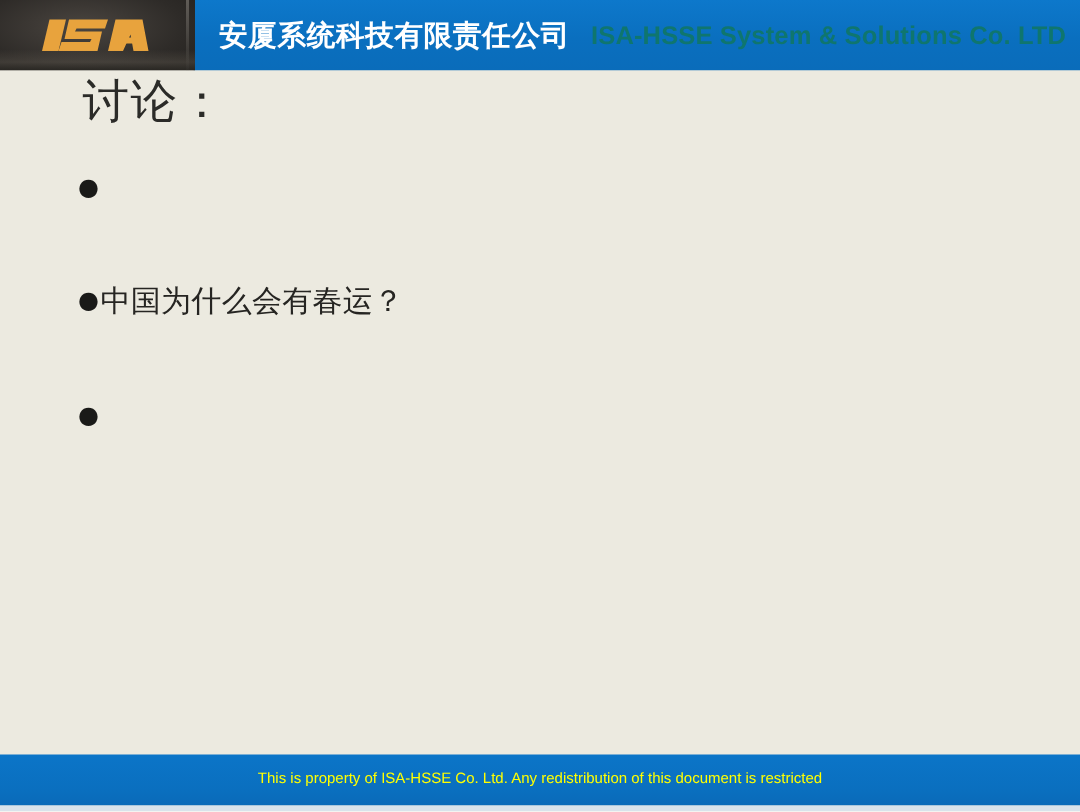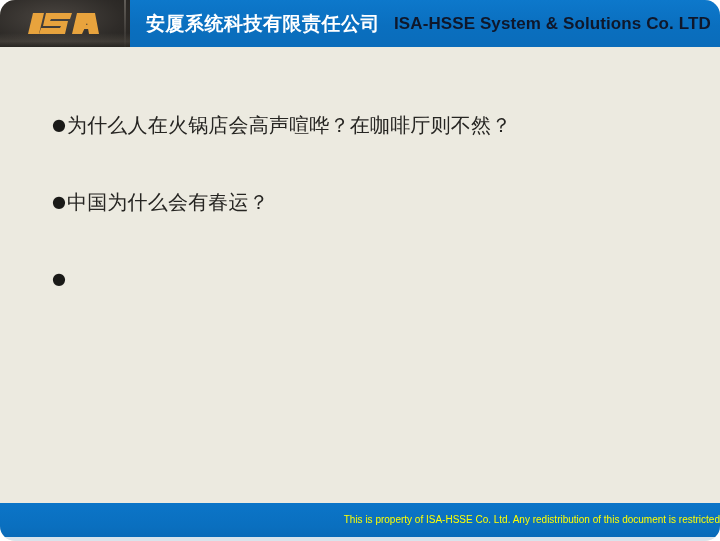--- a/index.html
+++ b/index.html
@@ -9,21 +9,20 @@
   }
   body {
     font-family: "Liberation Sans", sans-serif;
   }
   .slide {
     position: relative;
     width: 720px;
     height: 541px;
     background: #ECEAE0;
     overflow: hidden;
-    border-radius: 15px;
   }
 
   
   .header {
     position: absolute;
     left: 0;
     top: 0;
     width: 720px;
     height: 47px;
   }
@@ -85,21 +84,21 @@
     white-space: nowrap;
   }
   .title-cn {
     color: #ffffff;
     font-size: 19px;
     font-weight: bold;
     font-family: "DejaVu Sans", "Liberation Sans", sans-serif;
     letter-spacing: 0.5px;
   }
   .title-en {
-    color: #0f172a;
+    color: #0f766e;
     font-size: 17px;
     font-weight: bold;
     font-family: "Liberation Sans", sans-serif;
     margin-left: 14px;
     letter-spacing: 0.1px;
   }
 
   
   .body-area {
     position: absolute;
@@ -147,21 +146,21 @@
   .footer {
     position: absolute;
     left: 0;
     top: 503px;
     width: 720px;
     height: 34px;
     background: #0A72C4;
     background: linear-gradient(180deg, #0b75c8 0%, #0a6fbf 70%, #0a6aB8 100%);
     display: flex;
     flex-direction: column;
-    align-items: flex-end;
+    align-items: center;
     justify-content: center;
   }
   .footer-line {
     color: #FFFF00;
     font-size: 10px;
     font-family: "Liberation Sans", sans-serif;
     line-height: 14px;
     white-space: pre;
   }
   .footer-strip {
@@ -197,25 +196,25 @@
     </div>
     <div class="header-dark-seam"></div>
     <div class="header-title">
       <span class="title-cn">安厦系统科技有限责任公司</span>
       <span class="title-en">ISA-HSSE  System &amp; Solutions Co. LTD</span>
     </div>
   </div>
 
   <div class="body-area"></div>
 
+  <div class="slide-title">讨论：</div>
 
   <div class="bullets">
     <div class="bullet">
       <span class="bullet-marker">●</span>
-      <span class="bullet-text">为什么人在火锅店会高声喧哗？在咖啡厅则不然？</span>
     </div>
     <div class="bullet">
       <span class="bullet-marker">●</span>
       <span class="bullet-text">中国为什么会有春运？</span>
     </div>
     <div class="bullet">
       <span class="bullet-marker">●</span>
     </div>
   </div>
 

